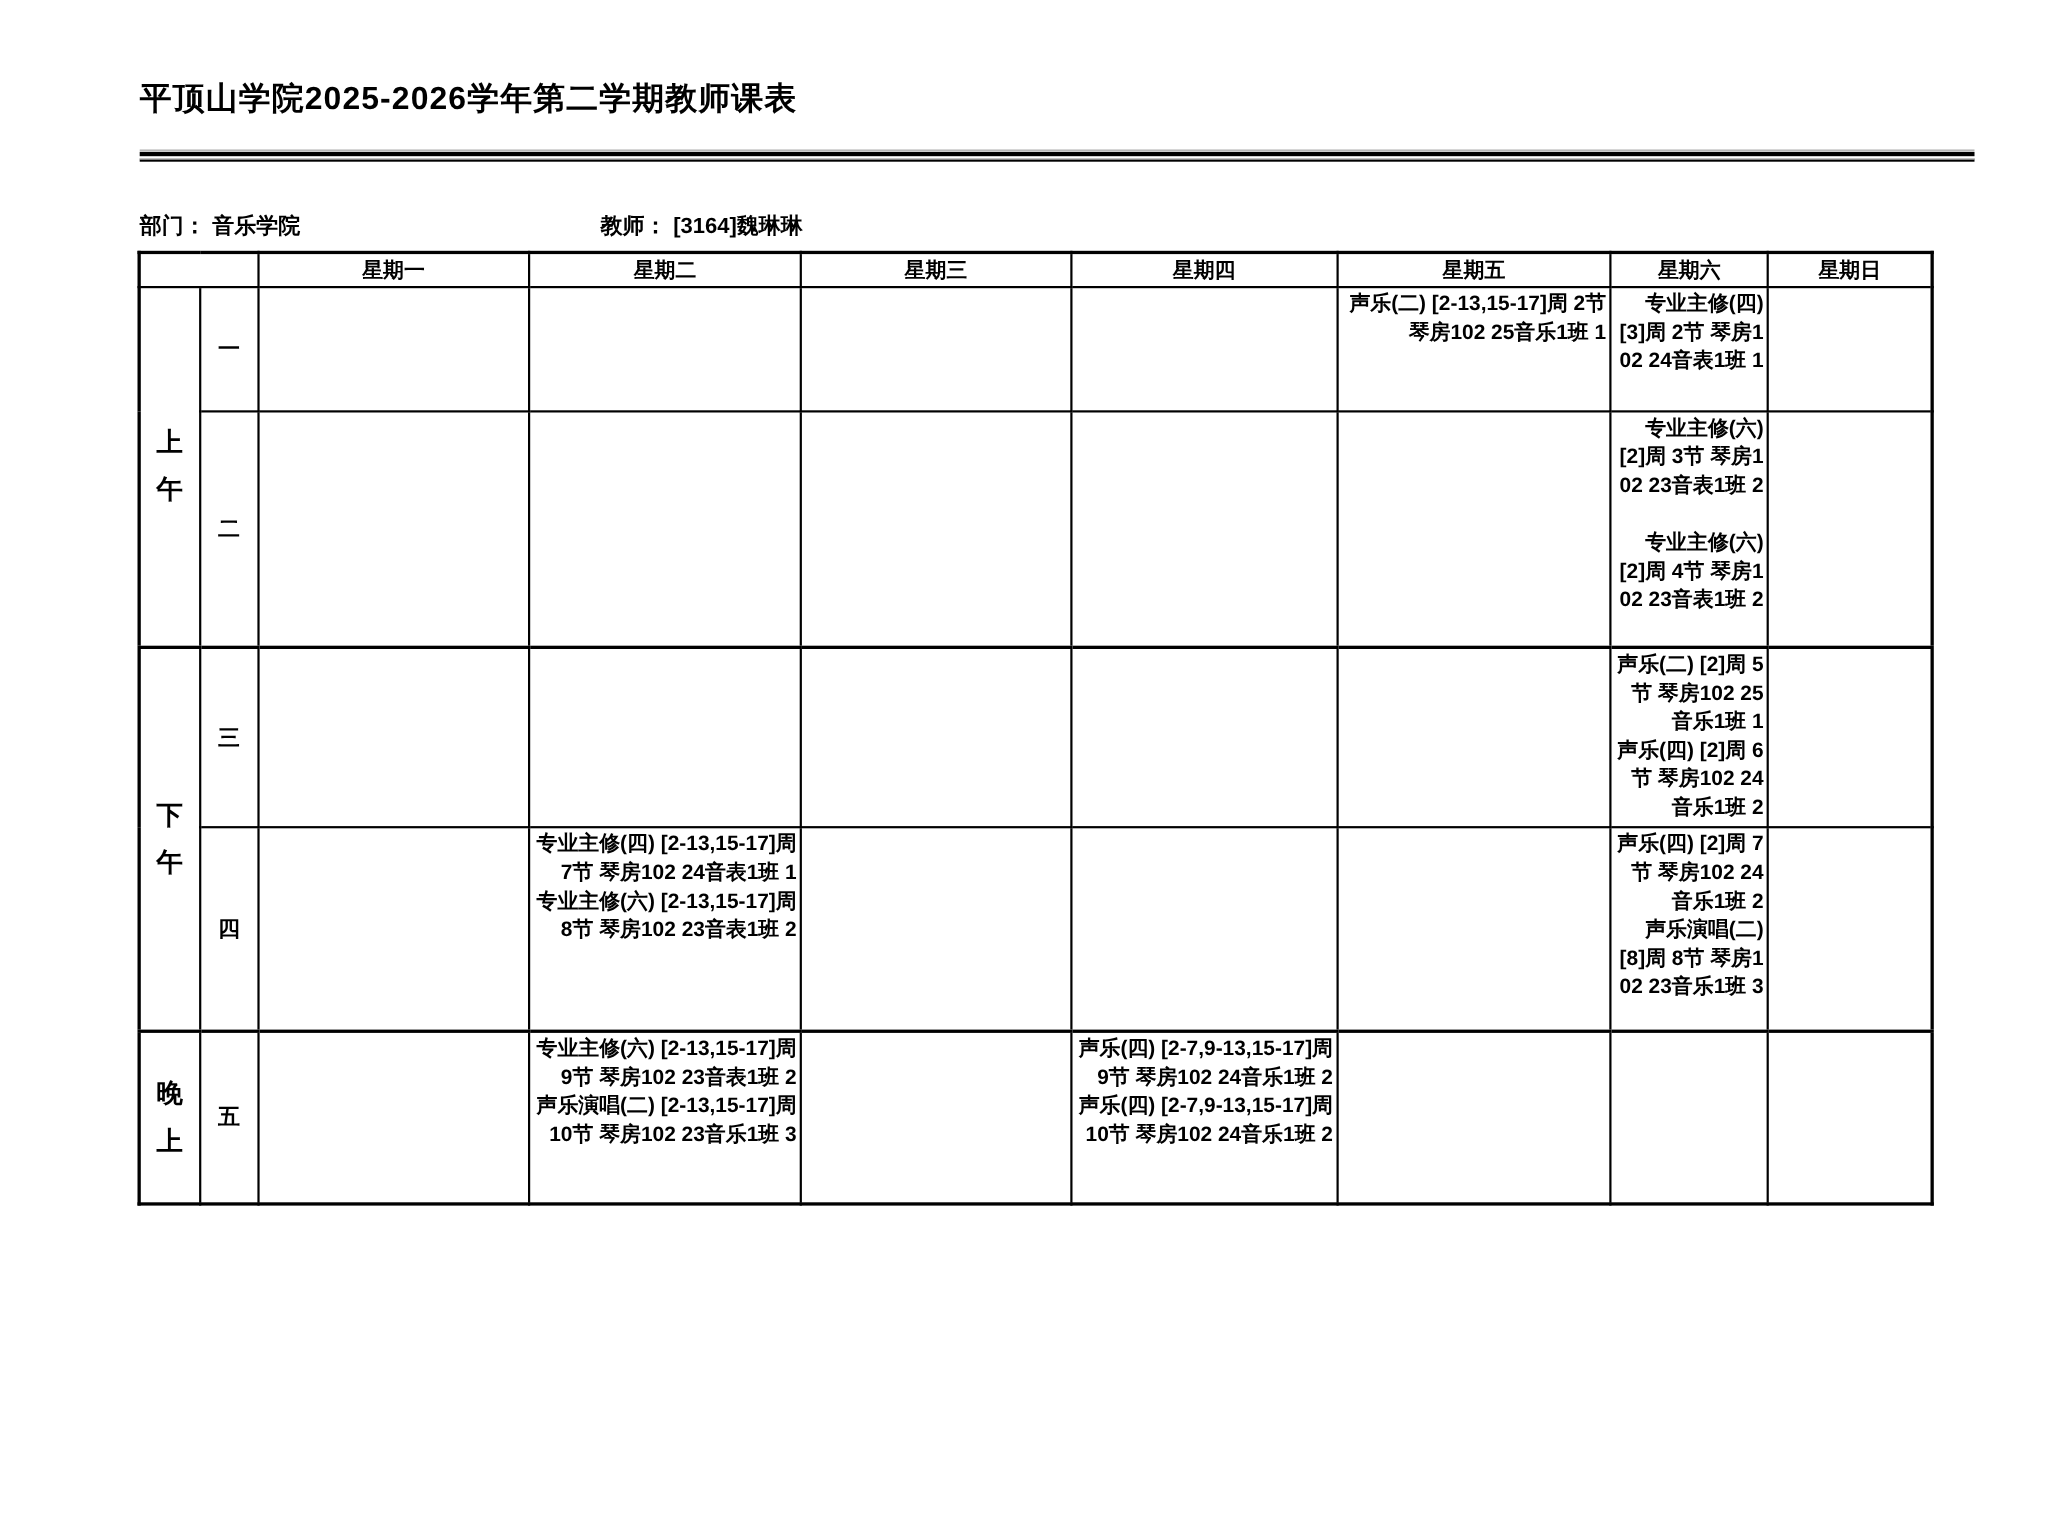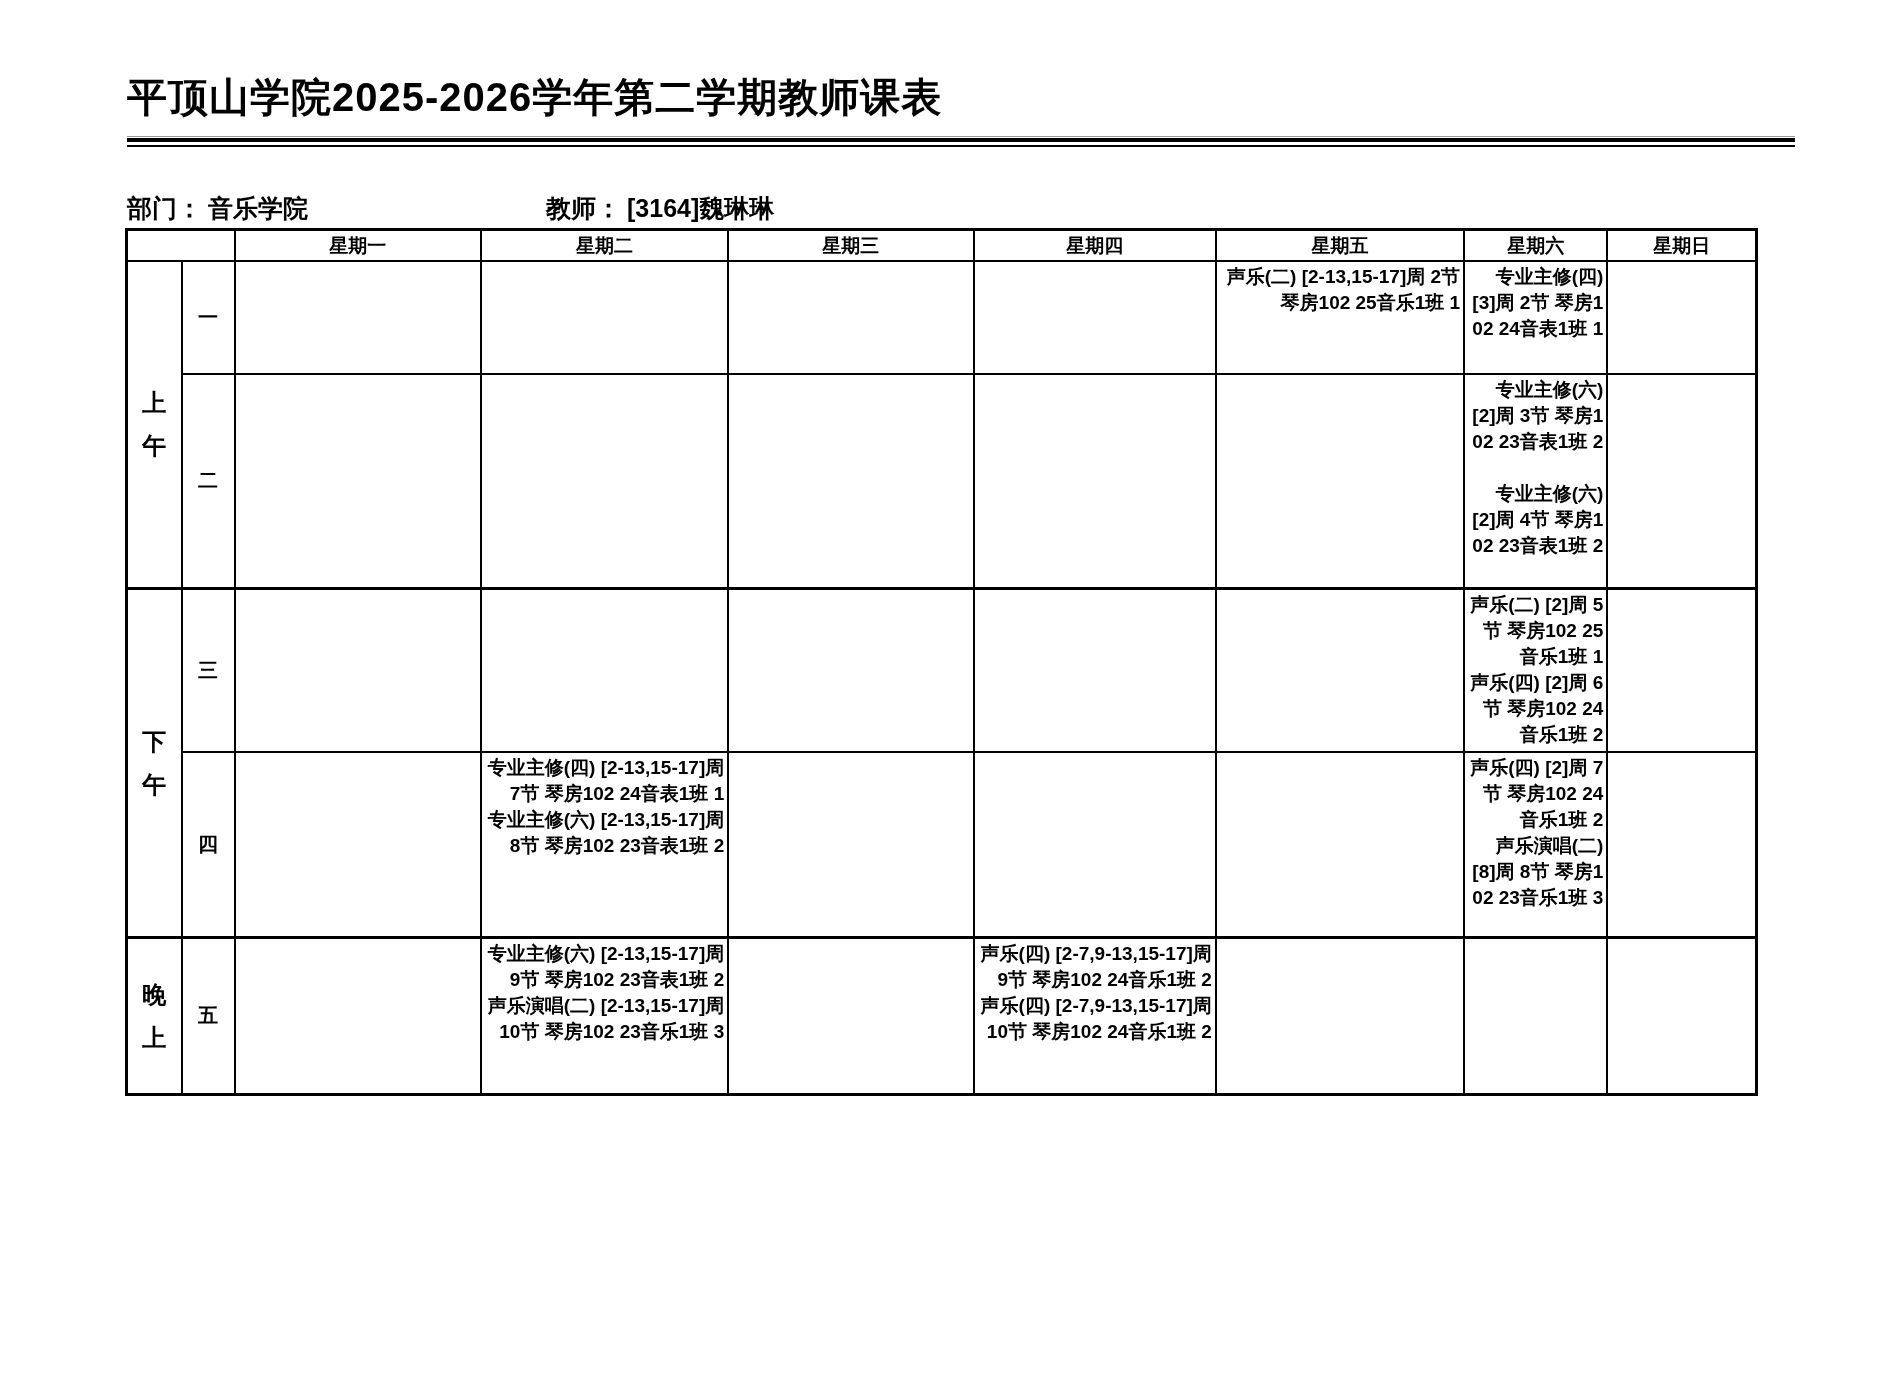--- a/index.html
+++ b/index.html
@@ -3,29 +3,29 @@
 <meta charset="utf-8">
 <style>
   html,body{margin:0;padding:0;}
   body{
     width:1882px;height:1397px;background:#ffffff;position:relative;
     font-family:"Liberation Sans","DejaVu Sans",sans-serif;color:#000;
     overflow:hidden;-webkit-font-smoothing:antialiased;
   }
   .page-title{
     position:absolute;left:127px;top:70px;
-    font-size:40px;font-weight:bold;letter-spacing:1px;white-space:nowrap;
+    font-size:29px;font-weight:bold;letter-spacing:1px;white-space:nowrap;
   }
   .title-rule{position:absolute;left:127px;top:136px;width:1668px;}
   .title-rule .rl1{height:1px;background:#9a9a9a;}
   .title-rule .rl2{height:4px;background:#000;margin-top:1px;}
   .title-rule .rl3{height:2px;background:#000;margin-top:2px;border-top:1px solid #fff;}
   .info-line{
     position:absolute;left:127px;top:192px;width:1630px;
-    font-size:25px;font-weight:bold;white-space:nowrap;
+    font-size:20px;font-weight:bold;white-space:nowrap;
   }
   .info-label{display:inline-block;}
   .info-value{display:inline-block;margin-left:6px;}
   .teacher-block{position:absolute;left:419px;top:0;}
   .schedule{
     position:absolute;left:125px;top:228px;
     border-collapse:collapse;table-layout:fixed;width:1633px;
   }
   .schedule td,.schedule th{
     border:2px solid #000;padding:0;vertical-align:middle;

